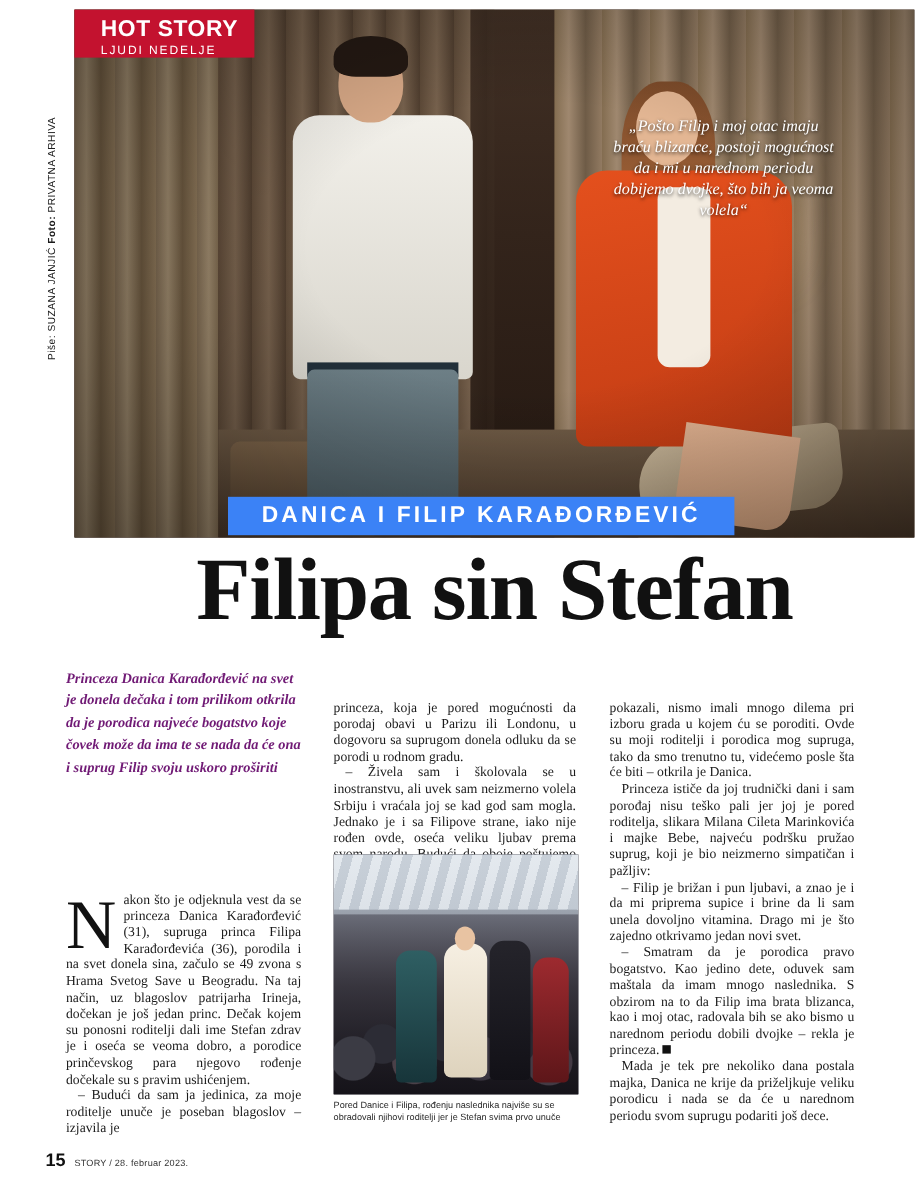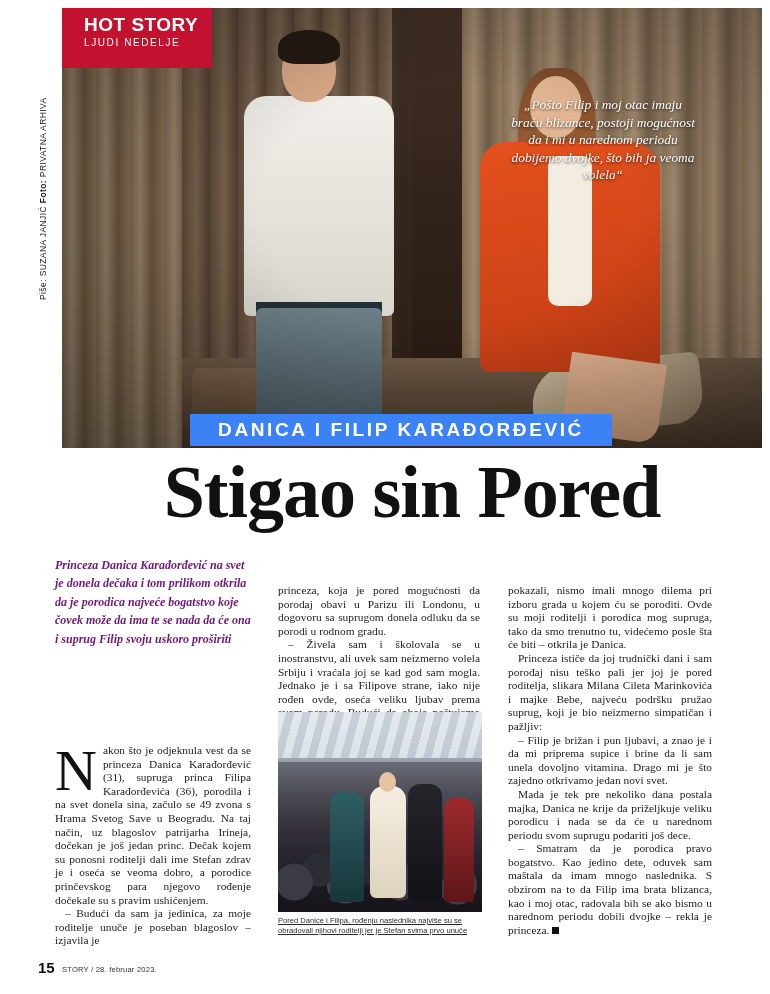--- a/index.html
+++ b/index.html
@@ -160,21 +160,21 @@
   }
   .hero-shade {
     position: absolute; inset: 0;
     background: radial-gradient(ellipse at 55% 45%, rgba(0,0,0,0) 35%, rgba(0,0,0,0.38) 100%);
   }
 
   
   .hotstory {
     position: absolute;
     left: 62px; top: 8px;
-    width: 150px; height: 60px;
+    width: 150px; height: 40px;
     background: #c3122f;
     color: #fff;
     padding: 6px 0 0 22px;
     box-sizing: border-box;
   }
   .hotstory .t1 {
     font-family: "Liberation Sans", sans-serif;
     font-weight: bold;
     font-size: 19px;
     letter-spacing: .5px;
@@ -362,21 +362,20 @@
 
   .caption {
     position: absolute;
     left: 278px;
     top: 916px;
     width: 204px;
     font-family: "Liberation Sans", sans-serif;
     font-size: 7.6px;
     line-height: 9.6px;
     color: #2a2a2a;
-    text-decoration: underline;
   }
 
   
   .folio {
     position: absolute;
     left: 38px;
     bottom: 18px;
     font-family: "Liberation Sans", sans-serif;
     font-weight: bold;
     font-size: 15px;
@@ -445,21 +444,21 @@
       <span>SUZANA JANJIĆ</span>
       <b>Foto:</b>
       <span>PRIVATNA ARHIVA</span>
     </div>
   </div>
 
   <div class="pullquote">„Pošto Filip i moj otac imaju braću blizance, postoji mogućnost da i mi u narednom periodu dobijemo dvojke, što bih ja veoma volela“</div>
 
   <div class="namebar">DANICA I FILIP KARAĐORĐEVIĆ</div>
 
-  <div class="headline">Stigao sin Pored</div>
+  <div class="headline">Filipa sin Stefan</div>
 
   <div class="standfirst">Princeza Danica Karađorđević na svet je donela dečaka i tom prilikom otkrila da je porodica najveće bogatstvo koje čovek može da ima te se nada da će ona i suprug Filip svoju uskoro proširiti</div>
 
   <div class="col col1">
     <p class="noindent">
       <span class="dropcap">N</span><span>akon što je odjeknula vest da se princeza Danica Karađorđević (31), supruga princa Filipa Karađorđevića (36), porodila i na svet donela sina, začulo se 49 zvona s Hrama Svetog Save u Beogradu. Na taj način, uz blagoslov patrijarha Irineja, dočekan je još jedan princ. Dečak kojem su ponosni roditelji dali ime Stefan zdrav je i oseća se veoma dobro, a porodice prinčevskog para njegovo rođenje dočekale su s pravim ushićenjem.</span>
     </p>
     <p><span>– Budući da sam ja jedinica, za moje roditelje unuče je poseban blagoslov – izjavila je</span></p>
   </div>
 
@@ -478,20 +477,20 @@
     <div class="groom"></div>
     <div class="guest-red"></div>
   </div>
 
   <div class="caption">Pored Danice i Filipa, rođenju naslednika najviše su se obradovali njihovi roditelji jer je Stefan svima prvo unuče</div>
 
   <div class="col col3">
     <p class="noindent"><span>pokazali, nismo imali mnogo dilema pri izboru grada u kojem ću se poroditi. Ovde su moji roditelji i porodica mog supruga, tako da smo trenutno tu, videćemo posle šta će biti – otkrila je Danica.</span></p>
     <p><span>Princeza ističe da joj trudnički dani i sam porođaj nisu teško pali jer joj je pored roditelja, slikara Milana Cileta Marinkovića i majke Bebe, najveću podršku pružao suprug, koji je bio neizmerno simpatičan i pažljiv:</span></p>
     <p><span>– Filip je brižan i pun ljubavi, a znao je i da mi priprema supice i brine da li sam unela dovoljno vitamina. Drago mi je što zajedno otkrivamo jedan novi svet.</span></p>
+    <p><span>– Smatram da je porodica pravo bogatstvo. Kao jedino dete, oduvek sam maštala da imam mnogo naslednika. S obzirom na to da Filip ima brata blizanca, kao i moj otac, radovala bih se ako bismo u narednom periodu dobili dvojke – rekla je princeza.</span><span class="endmark"></span></p>
     <p><span>Mada je tek pre nekoliko dana postala majka, Danica ne krije da priželjkuje veliku porodicu i nada se da će u narednom periodu svom suprugu podariti još dece.</span></p>
-    <p><span>– Smatram da je porodica pravo bogatstvo. Kao jedino dete, oduvek sam maštala da imam mnogo naslednika. S obzirom na to da Filip ima brata blizanca, kao i moj otac, radovala bih se ako bismo u narednom periodu dobili dvojke – rekla je princeza.</span><span class="endmark"></span></p>
   </div>
 
   <div class="folio">15</div>
   <div class="footer-text">STORY / 28. februar 2023.</div>
 
 </div>
 
 </body></html>

